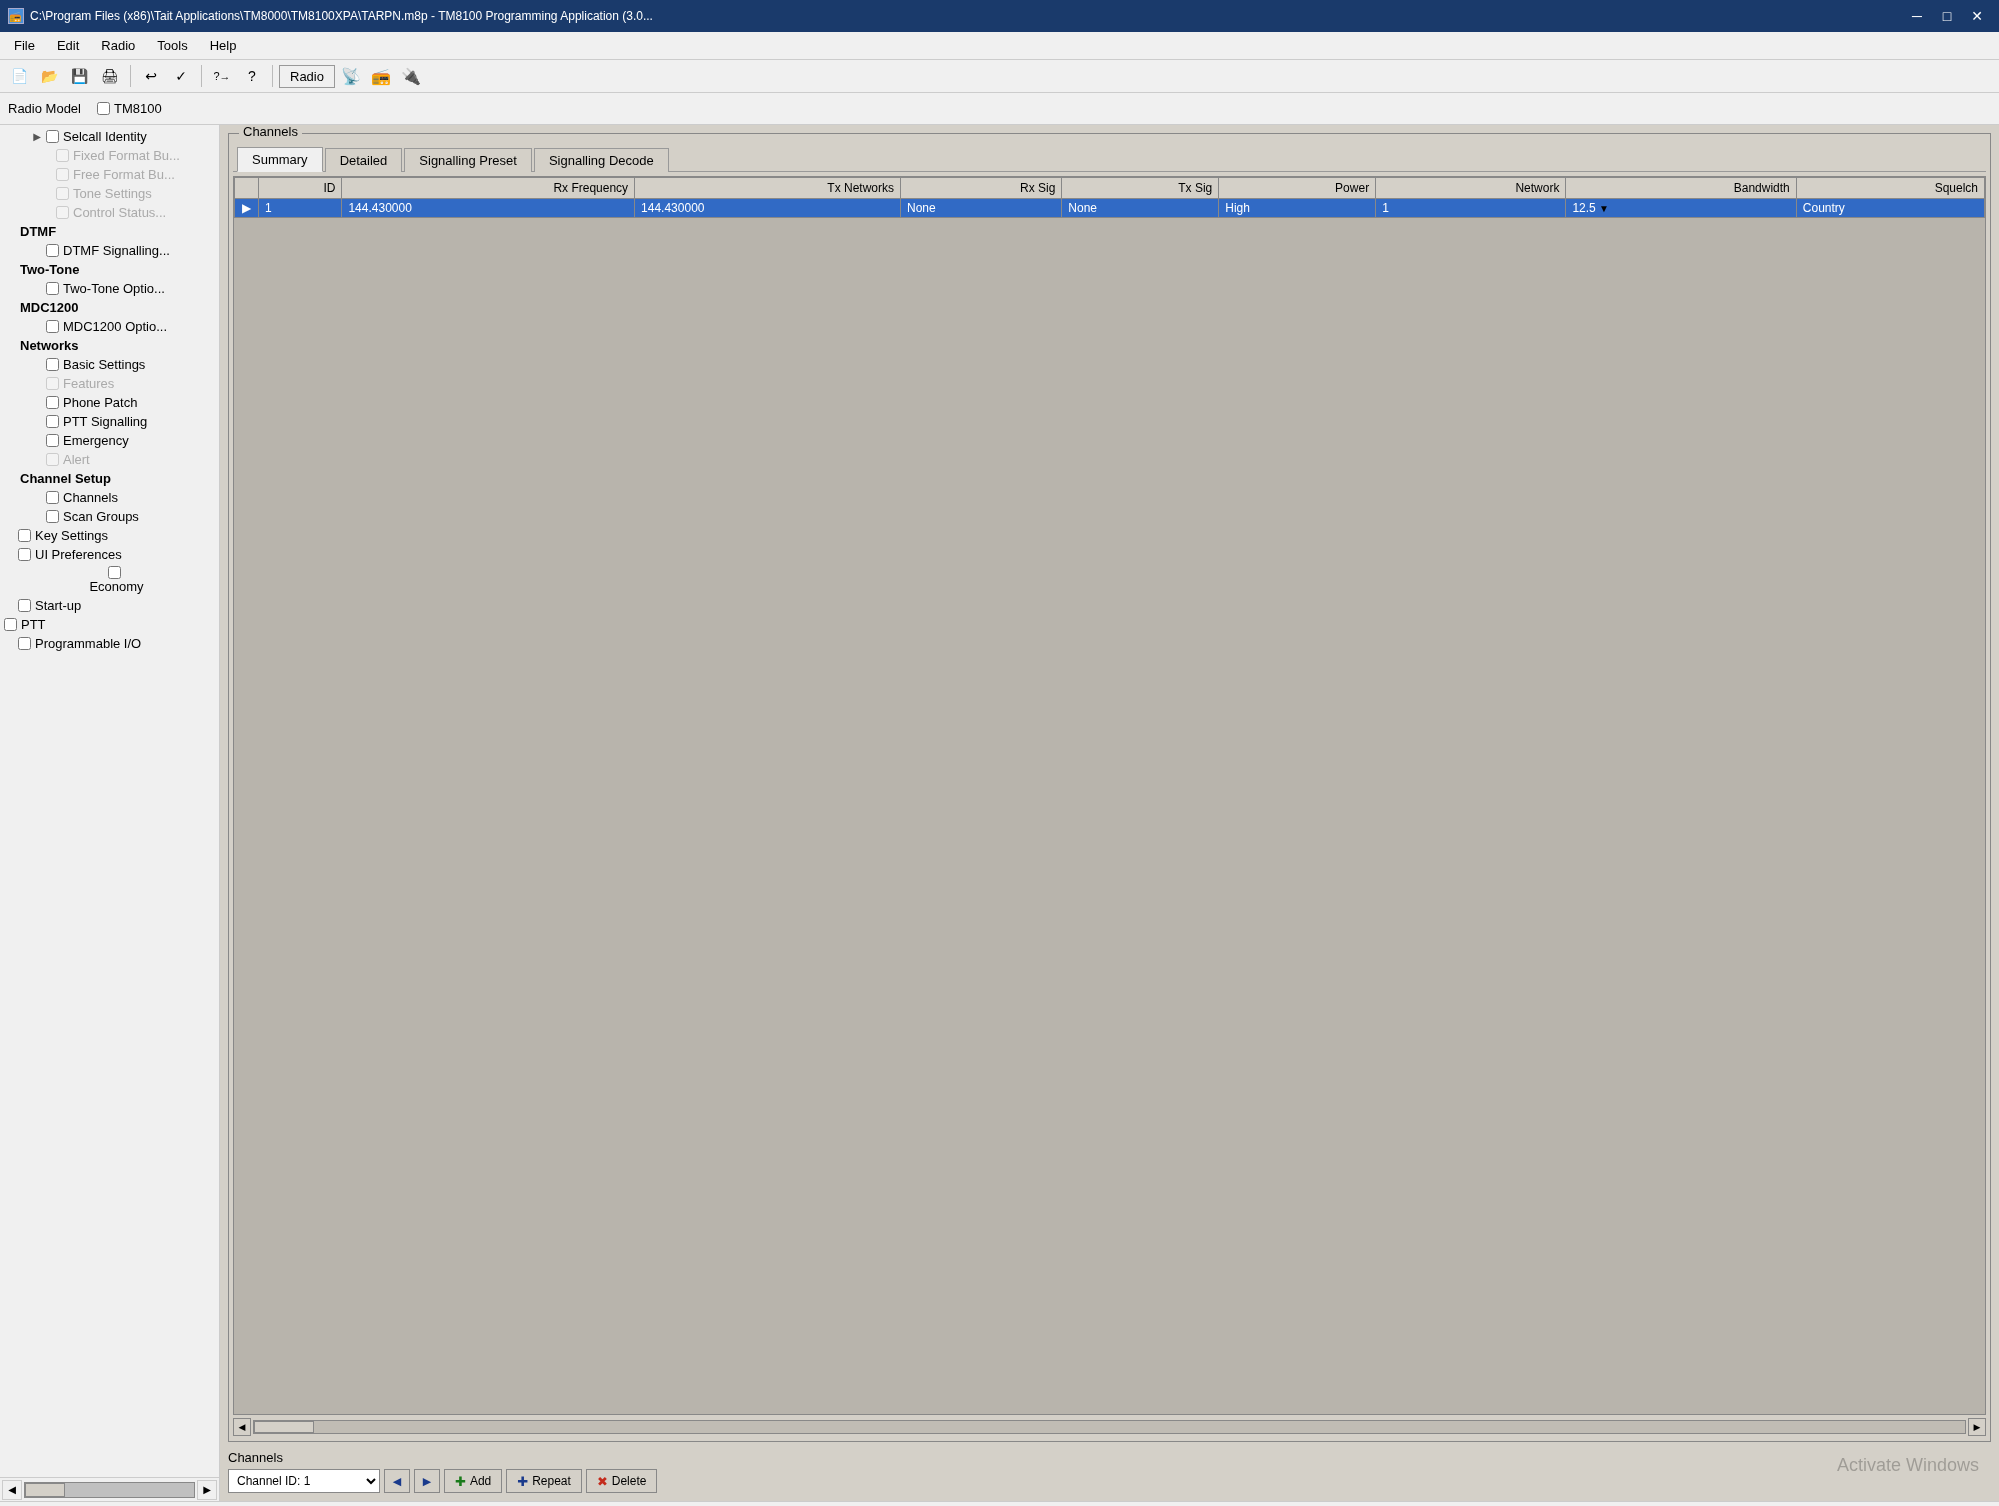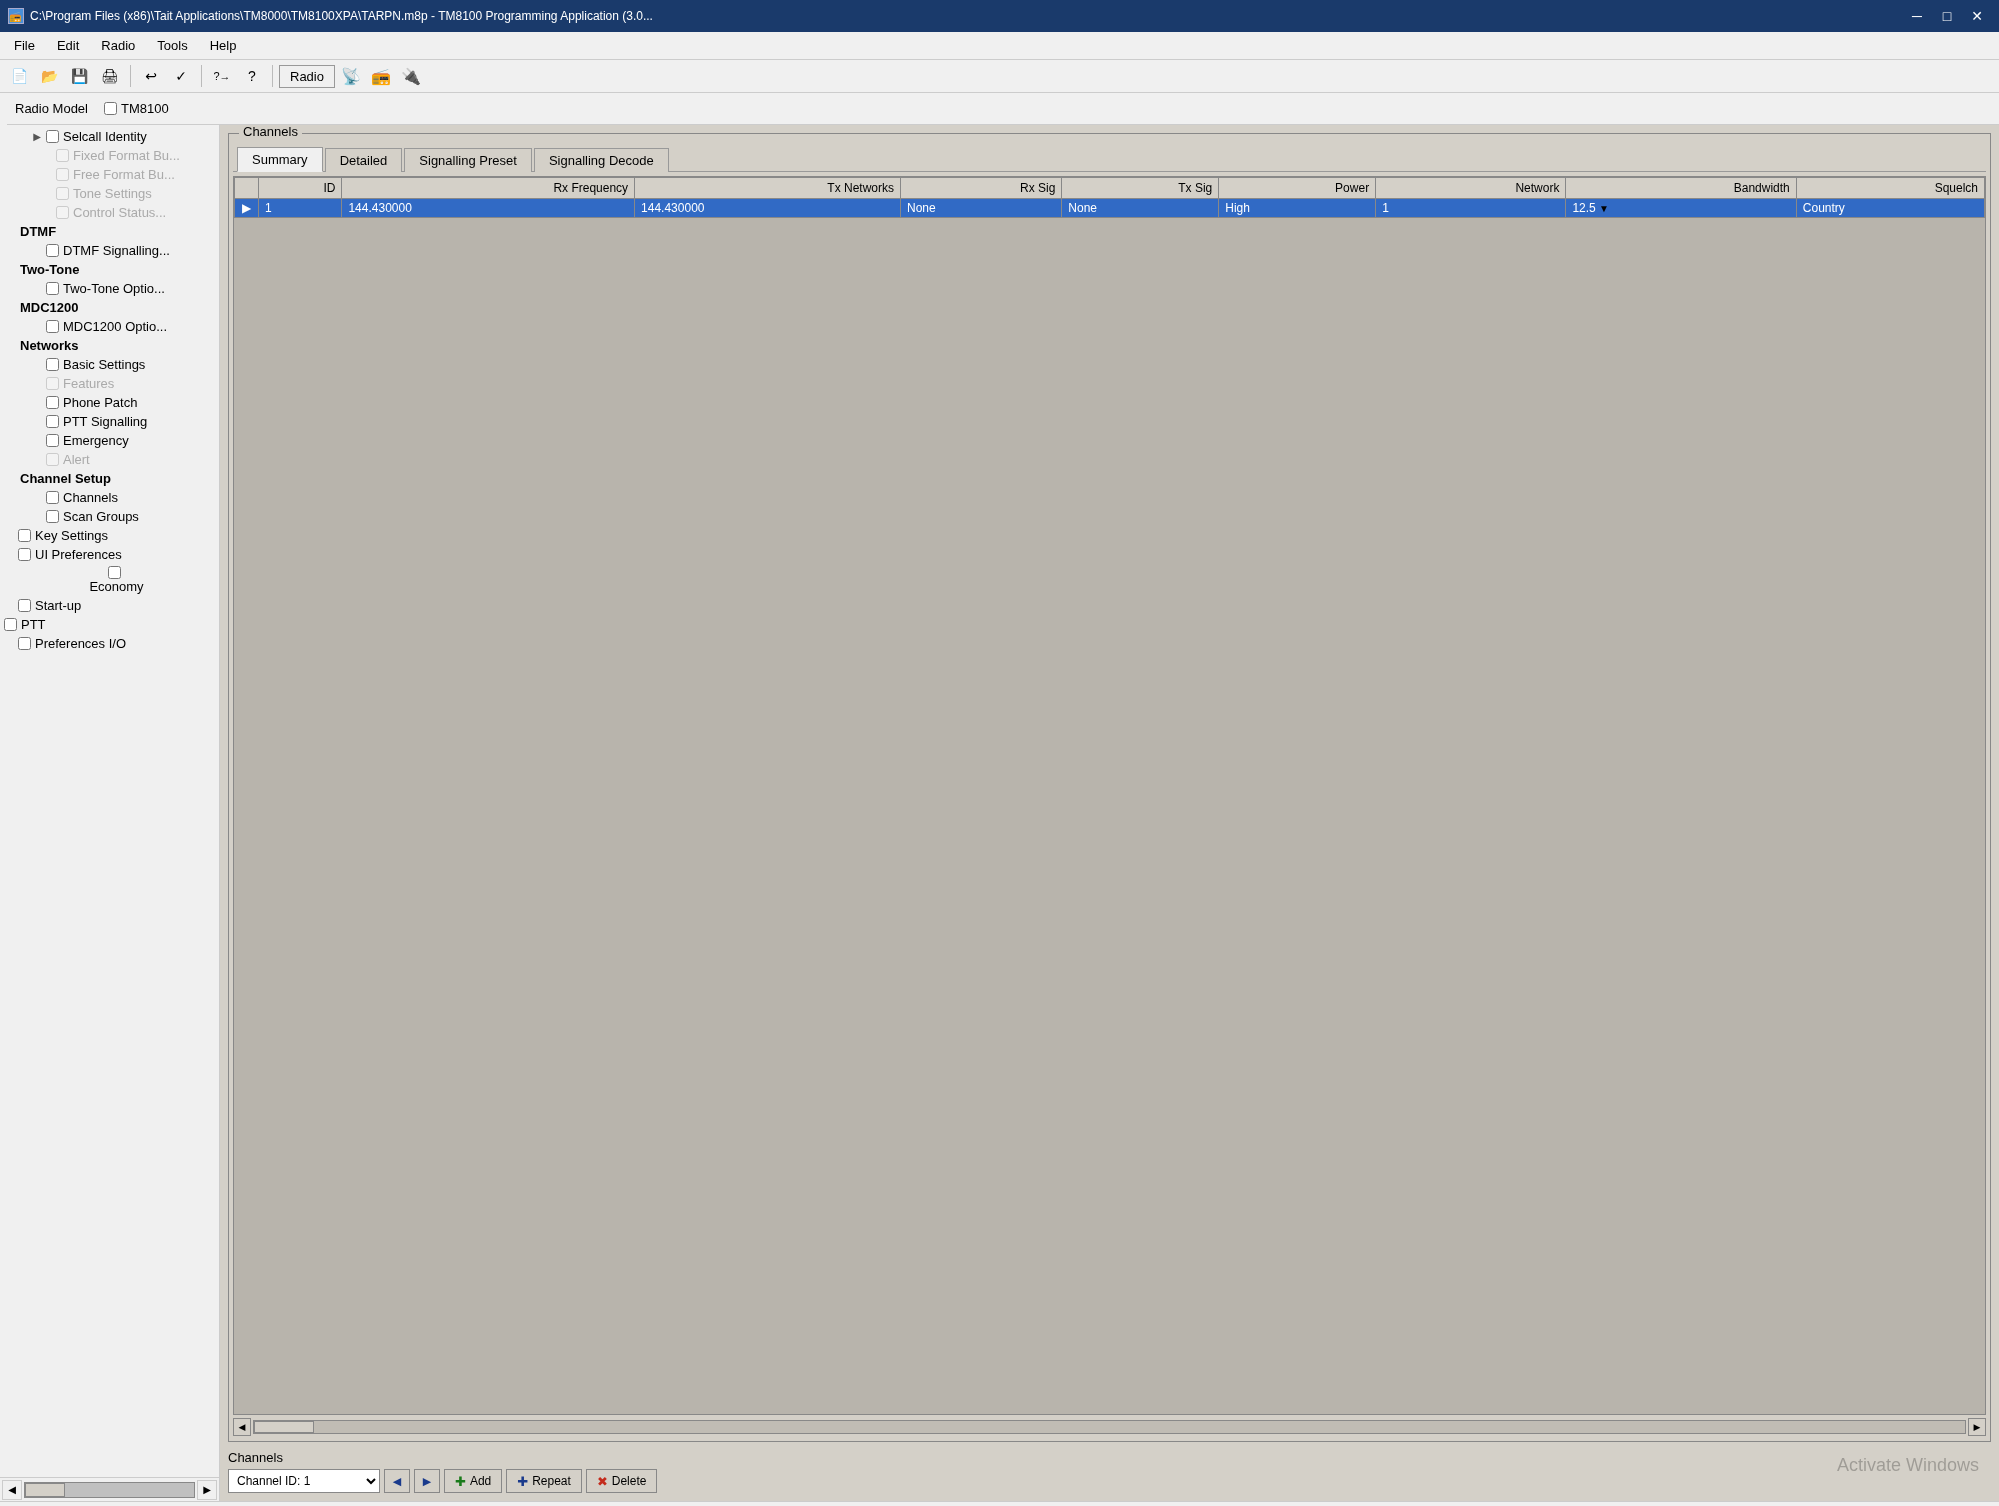--- a/index.html
+++ b/index.html
@@ -63,21 +63,20 @@
 
     
     #radiomodel-bar {
       background: #f0f0f0;
       border-bottom: 1px solid #ccc;
       padding: 4px 8px;
       display: flex;
       align-items: center;
       gap: 16px;
       height: 32px;
-      margin-left: 7px;
     }
     #radiomodel-label { font-size: 13px; font-weight: normal; }
     #tm8100-cb { display: flex; align-items: center; gap: 4px; }
     #tm8100-cb input[type=checkbox] { width: 13px; height: 13px; }
 
     
     #main-content {
       display: flex;
       height: calc(100vh - 130px);
     }
@@ -454,21 +453,21 @@
       <div class="tree-item" style="padding-left:18px;">
         <input type="checkbox" class="tree-checkbox" style="">
         <span>Start-up</span>
       </div>
       <div class="tree-item" style="padding-left:4px;">
         <input type="checkbox" class="tree-checkbox" style="">
         <span>PTT</span>
       </div>
       <div class="tree-item" style="padding-left:18px;">
         <input type="checkbox" class="tree-checkbox" style="">
-        <span>Preferences I/O</span>
+        <span>Programmable I/O</span>
       </div>
     </div>
 
     <div class="sidebar-scroll-bottom">
       <div class="scroll-arrow">◀</div>
       <div style="flex:1; background:#c0c0c0; height:16px; margin:0 2px; border:1px solid #888;">
         <div style="width:40px; height:100%; background:#d4d0c8; border:1px solid #888;"></div>
       </div>
       <div class="scroll-arrow">▶</div>
     </div>

